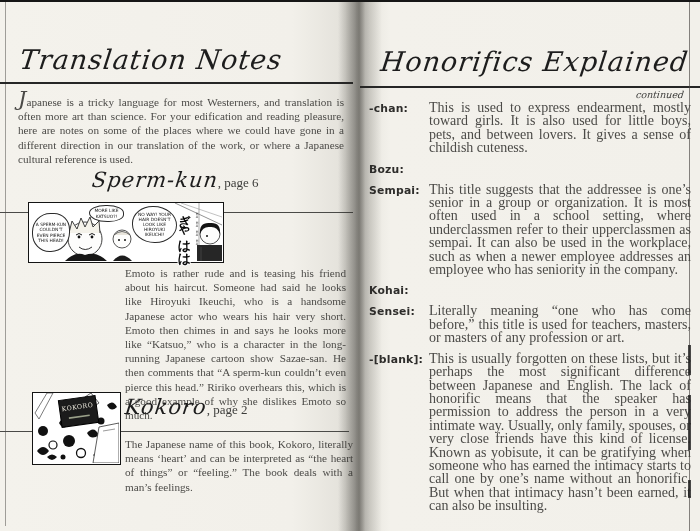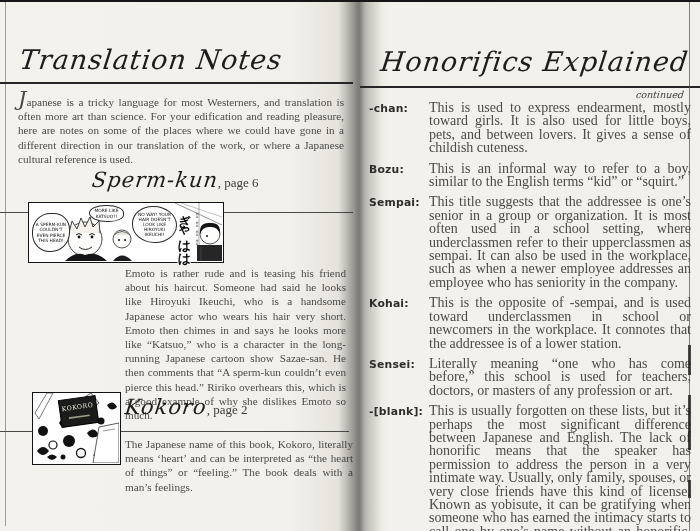--- a/index.html
+++ b/index.html
@@ -176,33 +176,31 @@
     <div class="hrule" style="left:4px; top:86px; width:340px;"></div>
     <div class="continued">continued</div>
 
     <div class="entries">
       <div class="entry">
         <div class="term">-chan:</div>
         <div class="desc">This is used to express endearment, mostly toward girls. It is also used for little boys, pets, and between lovers. It gives a sense of childish cuteness.</div>
       </div>
       <div class="entry">
         <div class="term">Bozu:</div>
-        <div class="desc">This is an informal way to refer to a boy, similar to the English terms “kid” or “squirt.”</div>
       </div>
       <div class="entry">
         <div class="term">Sempai:</div>
         <div class="desc">This title suggests that the addressee is one’s senior in a group or organization. It is most often used in a school setting, where underclassmen refer to their upperclassmen as sempai. It can also be used in the workplace, such as when a newer employee addresses an employee who has seniority in the company.</div>
       </div>
       <div class="entry">
         <div class="term">Kohai:</div>
-        <div class="desc">This is the opposite of -sempai, and is used toward underclassmen in school or newcomers in the workplace. It connotes that the addressee is of a lower station.</div>
       </div>
       <div class="entry">
         <div class="term">Sensei:</div>
-        <div class="desc">Literally meaning “one who has come before,” this school is used for teachers, doctors, or masters of any profession or art.</div>
+        <div class="desc">Literally meaning “one who has come before,” this title is used for teachers, masters, or masters of any profession or art.</div>
       </div>
       <div class="entry">
         <div class="term">-[blank]:</div>
         <div class="desc">This is usually forgotten on these lists, but it’s perhaps the most significant difference between Japanese and English. The lack of honorific means that the speaker has permission to address the person in a very intimate way. Usually, only family, spouses, or very close friends have this kind of license. Known as yobisute, it can be gratifying when someone who has earned the intimacy starts to call one by one’s name without an honorific. But when that intimacy hasn’t been earned, it can also be insulting.</div>
       </div>
     </div>
 
     <div class="right-page-edge"></div>
     <div class="edge-mark" style="top:345px; height:30px;"></div>
     <div class="edge-mark" style="top:395px; height:55px;"></div>

